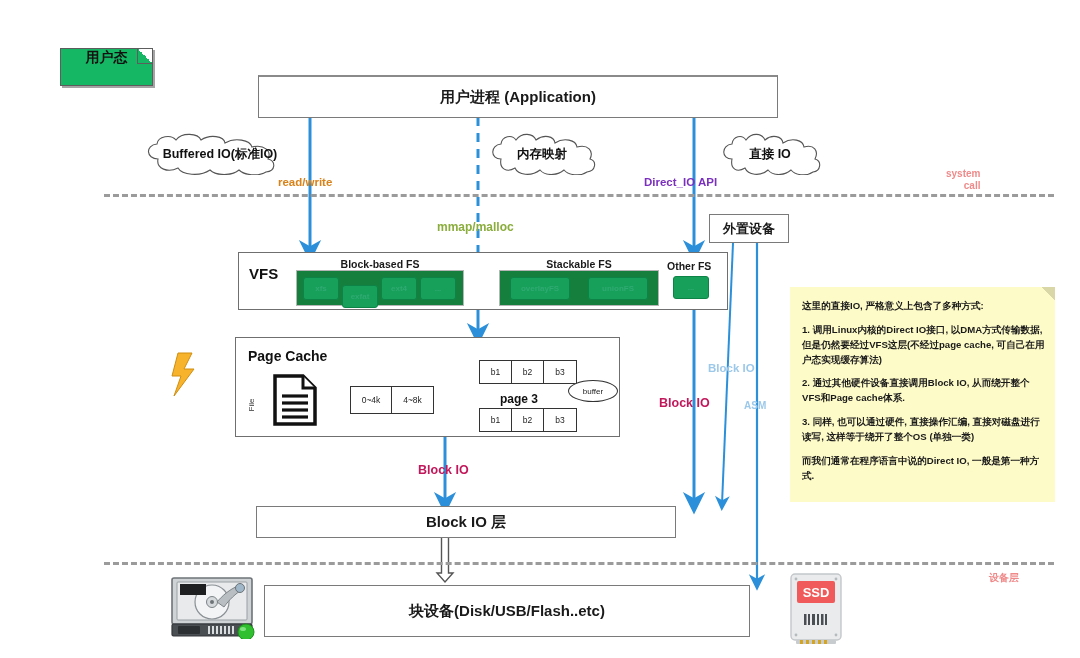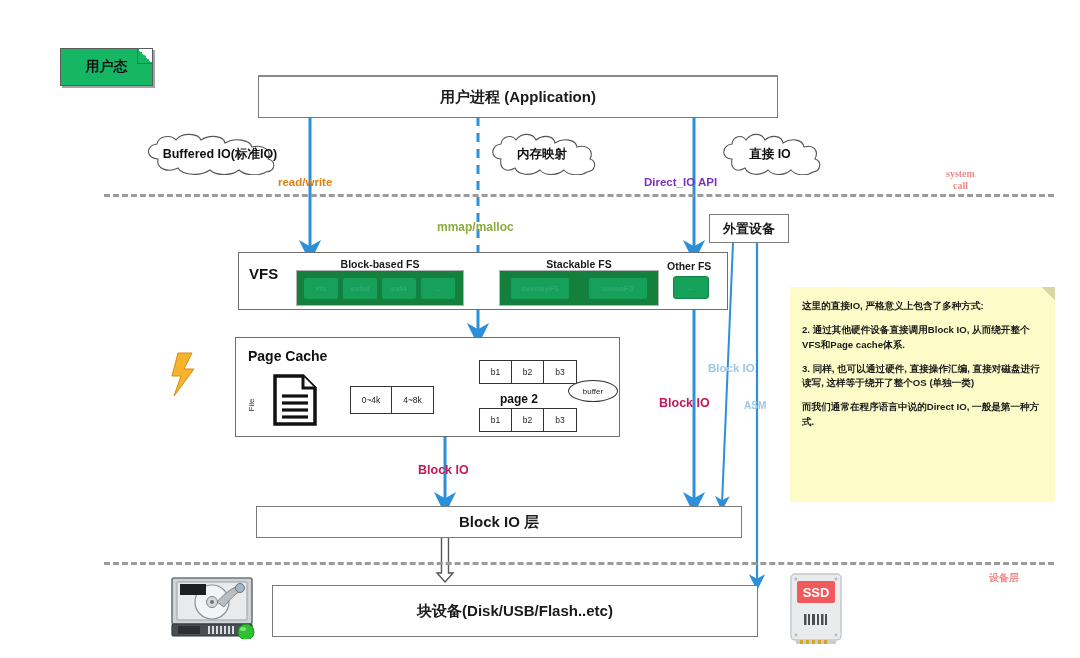--- a/index.html
+++ b/index.html
@@ -13,21 +13,21 @@
   
   .plainbox{
     border:1px solid #7a7a7a;background:#fff;
     display:flex;align-items:center;justify-content:center;
     font-weight:bold;color:#1a1a1a;
   }
   .plainbox.shadowtop{border-top:2px solid #8a8a8a;}
 
   
   .tag{
-    display:flex;align-items:center;justify-content:center;
+    display:flex;align-items:flex-start;justify-content:center;
     font-weight:bold;color:#111;font-size:14px;
     border:1px solid #5d5d5d;
     box-shadow:2px 2px 0 rgba(90,90,90,.55);
   }
   .tag .fold{
     position:absolute;right:0;top:0;width:14px;height:14px;
     background:linear-gradient(225deg,#ffffff 0 50%,transparent 50%);
     border-left:1px solid #5d5d5d;border-bottom:1px solid #5d5d5d;
   }
   .tag-user{background:#15b764;}
@@ -185,21 +185,21 @@
   </div>
 
   <div class="lbl" style="left:644px;top:176px;font-size:11.5px;color:#7b2fbe;">
     <span>Direct_IO API</span>
   </div>
 
   <div class="lbl" style="left:437px;top:220px;font-size:12px;color:#8aad3c;">
     <span>mmap/malloc</span>
   </div>
 
-  <div class="lbl" style="left:946px;top:168px;font-size:10px;color:#f08a8a;text-align:center;line-height:1.15;font-family:Liberation Serif, serif;">
+  <div class="lbl" style="left:946px;top:168px;font-size:10px;color:#f08a8a;text-align:right;line-height:1.15;">
     <div>system</div>
     <div>call</div>
   </div>
 
   <div class="lbl" style="left:418px;top:463px;font-size:12.5px;color:#c2185b;">
     <span>Block IO</span>
   </div>
 
   <div class="lbl" style="left:659px;top:396px;font-size:12.5px;color:#c2185b;">
     <span>Block IO</span>
@@ -222,21 +222,21 @@
   </div>
 
   <div class="abs" id="vfs-box" style="left:238px;top:252px;width:490px;height:58px;">
     <div id="vfs-title">VFS</div>
 
     <div class="fsgroup" style="left:57px;top:17px;width:166px;height:34px;">
       <div class="gtitle">Block-based FS</div>
       <div class="fschip" style="left:6px;top:6px;width:34px;height:21px;">
         <span>xfs</span>
       </div>
-      <div class="fschip" style="left:45px;top:6px;width:34px;height:21px;">
+      <div class="fschip" style="left:45px;top:14px;width:34px;height:21px;">
         <span>exfat</span>
       </div>
       <div class="fschip" style="left:84px;top:6px;width:34px;height:21px;">
         <span>ext4</span>
       </div>
       <div class="fschip" style="left:123px;top:6px;width:34px;height:21px;">
         <span>...</span>
       </div>
     </div>
 
@@ -276,37 +276,37 @@
       <div style="width:41px;">4~8k</div>
     </div>
 
     <div class="pagelabel" style="left:264px;top:22px;">page 1</div>
     <div class="cellrow" style="left:243px;top:22px;width:96px;height:22px;">
       <div style="width:32px;">b1</div>
       <div style="width:32px;">b2</div>
       <div style="width:32px;">b3</div>
     </div>
 
-    <div class="pagelabel" style="left:264px;top:54px;">page 2</div>
+    <div class="pagelabel" style="left:264px;top:54px;">page 3</div>
     <div class="cellrow" style="left:243px;top:70px;width:96px;height:22px;">
       <div style="width:32px;">b1</div>
       <div style="width:32px;">b2</div>
       <div style="width:32px;">b3</div>
     </div>
 
     <div class="bufferell" style="left:332px;top:42px;width:48px;height:20px;">
       <span>buffer</span>
     </div>
   </div>
 
-  <div class="abs plainbox" style="left:256px;top:506px;width:486px;height:32px;font-size:15px;">
+  <div class="abs plainbox" style="left:256px;top:506px;width:420px;height:32px;font-size:15px;">
     <span>Block IO 层</span>
   </div>
 
-  <div class="abs plainbox" style="left:272px;top:585px;width:486px;height:52px;font-size:15px;">
+  <div class="abs plainbox" style="left:264px;top:585px;width:486px;height:52px;font-size:15px;">
     <span>块设备(Disk/USB/Flash..etc)</span>
   </div>
 
   <svg class="icon" style="left:168px;top:575px;" width="92" height="64" viewBox="0 0 92 64">
     <rect x="4" y="3" width="80" height="46" rx="2" fill="#cfd3d6" stroke="#6d7478" stroke-width="1.6"></rect>
     <rect x="9" y="7" width="70" height="38" rx="1" fill="#e8eaec" stroke="#9aa0a4" stroke-width="1"></rect>
     <circle cx="44" cy="27" r="17" fill="#f3f4f5" stroke="#8a9094" stroke-width="1.2"></circle>
     <circle cx="44" cy="27" r="5.5" fill="#d6d9db" stroke="#7d8488" stroke-width="1"></circle>
     <circle cx="44" cy="27" r="2" fill="#6d7478"></circle>
     <path d="M70,11 C62,14 54,21 49,27 L56,32 C61,25 68,18 74,15 Z" fill="#b9bec2" stroke="#7d8488" stroke-width="1"></path>
@@ -349,18 +349,19 @@
         <rect x="18" y="68" width="3" height="4"></rect>
       <rect x="24" y="68" width="3" height="4"></rect>
         <rect x="30" y="68" width="3" height="4"></rect>
       <rect x="36" y="68" width="3" height="4"></rect>
       </g>
   </svg>
 
   <div class="abs" id="note" style="left:790px;top:287px;width:265px;height:215px;">
     <span class="corner"></span>
     <p>这里的直接IO, 严格意义上包含了多种方式:</p>
+    <p>1. 调用Linux内核的Direct IO接口, 以DMA方式传输数据, 但是仍然要经过VFS这层(不经过page cache, 可自己在用户态实现缓存算法)</p>
     <p>2. 通过其他硬件设备直接调用Block IO, 从而绕开整个VFS和Page cache体系.</p>
     <p>3. 同样, 也可以通过硬件, 直接操作汇编, 直接对磁盘进行读写, 这样等于绕开了整个OS (单独一类)</p>
     <p>而我们通常在程序语言中说的Direct IO, 一般是第一种方式.</p>
   </div>
 
 </div>
 
 </body></html>

